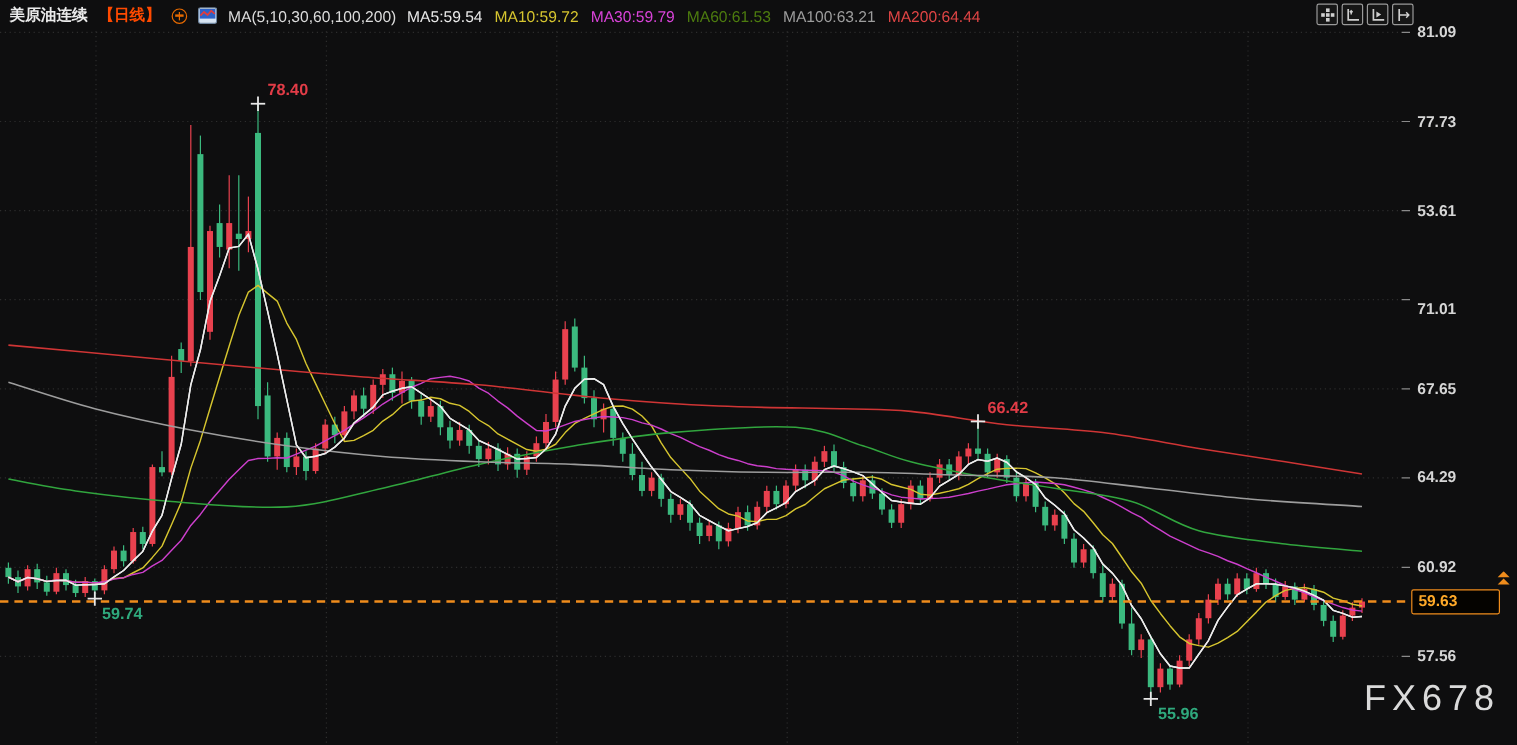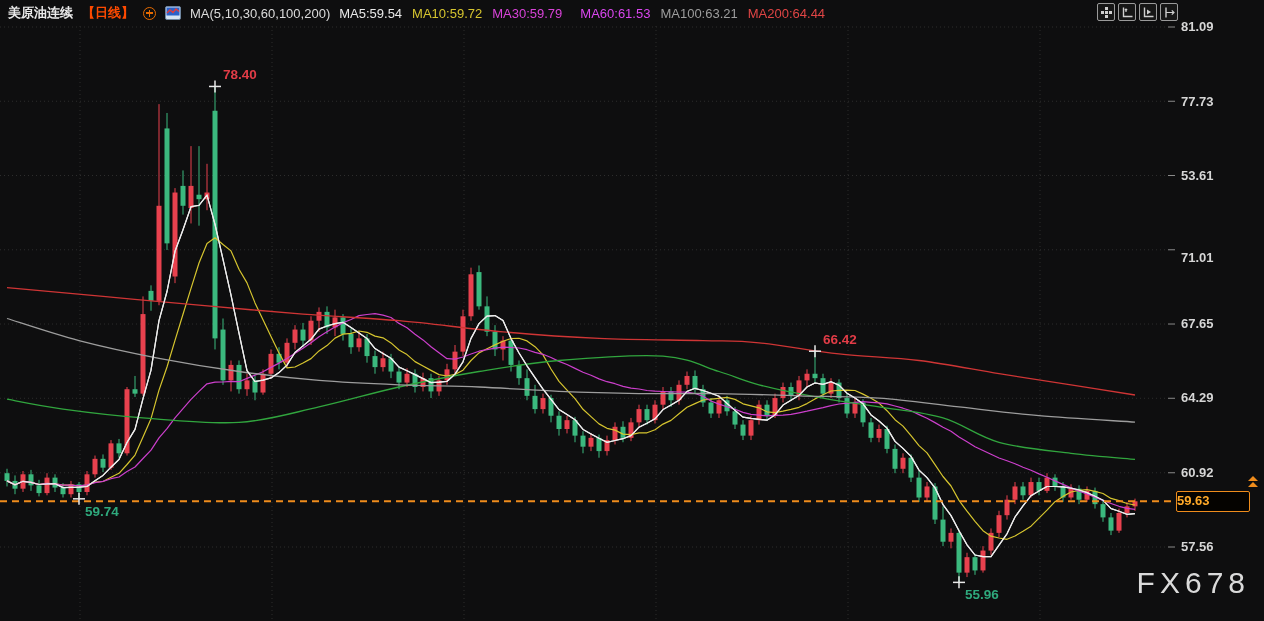--- a/index.html
+++ b/index.html
@@ -23,21 +23,21 @@
   #toolbar { position:absolute; top:3px; right:86px; display:flex; gap:3px; z-index:5; }
   .tbtn { width:18px; height:18px; border:1px solid #9a9a9a; border-radius:2px;
     background:#161616; display:flex; align-items:center; justify-content:center; cursor:pointer; }
   .tbtn svg { display:block; }
   
   .tick-label { position:absolute; left:1181px; font-size:13px; font-weight:700;
     color:#d6d6d6; z-index:4; }
   
   #price-box { position:absolute; left:1176px; width:74px; height:21px; background:#050300;
     border:1.5px solid #ef8c1c; border-radius:2px; color:#ffa928; font-size:13px;
-    font-weight:700; line-height:18px; padding-left:0; z-index:6; }
+    font-weight:700; line-height:18px; padding-left:5px; z-index:6; }
   #scroll-latest { position:absolute; left:1245px; width:16px; height:14px; z-index:6; cursor:pointer; }
   
   #watermark { position:absolute; right:14px; top:566px; font-size:30px; color:#dadada;
     letter-spacing:5px; z-index:3; font-weight:400; }
 </style>
 </head>
 <body>
 
 <div id="app">
   <svg id="chart-svg" width="1264" height="621">
@@ -376,21 +376,21 @@
     <svg width="16" height="14" viewBox="0 0 16 14">
       <rect x="0.5" y="0.5" width="15" height="13" rx="1.5" fill="#d7e4f2" stroke="#6f86a0"></rect>
       <rect x="1.5" y="1.5" width="13" height="8" fill="#2b62c9"></rect>
       <polyline points="2,7 5,4 8,6.5 11,3 14,5.5" fill="none" stroke="#e23c3c" stroke-width="1.4"></polyline>
     </svg>
     <span class="ma-group">MA(5,10,30,60,100,200)</span>
     <span id="ma-chips" style="display: inline-flex; gap: 10px;">
         <span class="ma-chip" style="color: rgb(233, 233, 233);">MA5:59.54</span>
         <span class="ma-chip" style="color: rgb(214, 197, 47);">MA10:59.72</span>
         <span class="ma-chip" style="color: rgb(216, 67, 216);">MA30:59.79</span>
-        <span class="ma-chip" style="color: #d946ef; margin-left: 8px;">MA60:61.53</span>
+        <span class="ma-chip" style="color: #4d7c0f;">MA60:61.53</span>
         <span class="ma-chip" style="color: rgb(157, 157, 157);">MA100:63.21</span>
         <span class="ma-chip" style="color: rgb(224, 69, 69);">MA200:64.44</span>
       </span>
   </div>
 
   <div id="toolbar">
     <div class="tbtn">
       <svg width="13" height="13" viewBox="0 0 13 13">
         <rect x="5" y="1" width="3" height="3" fill="#cfcfcf"></rect>
           <rect x="5" y="5" width="3" height="3" fill="#cfcfcf"></rect>

